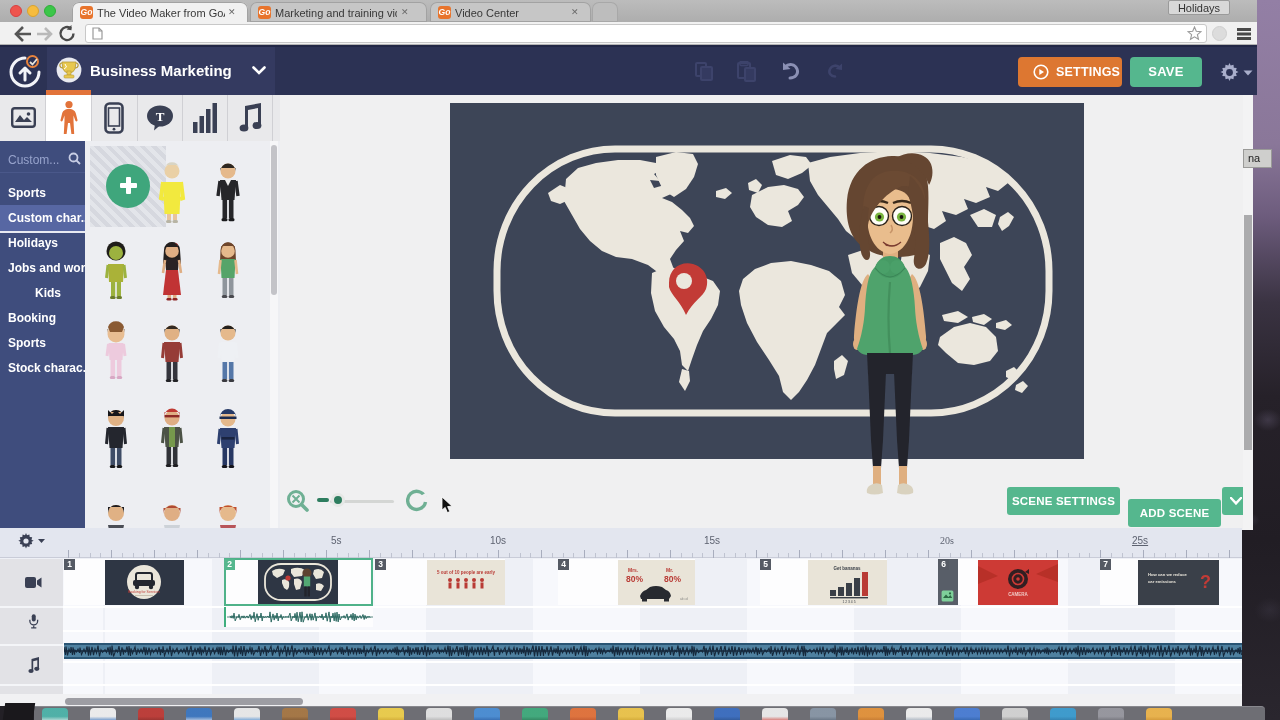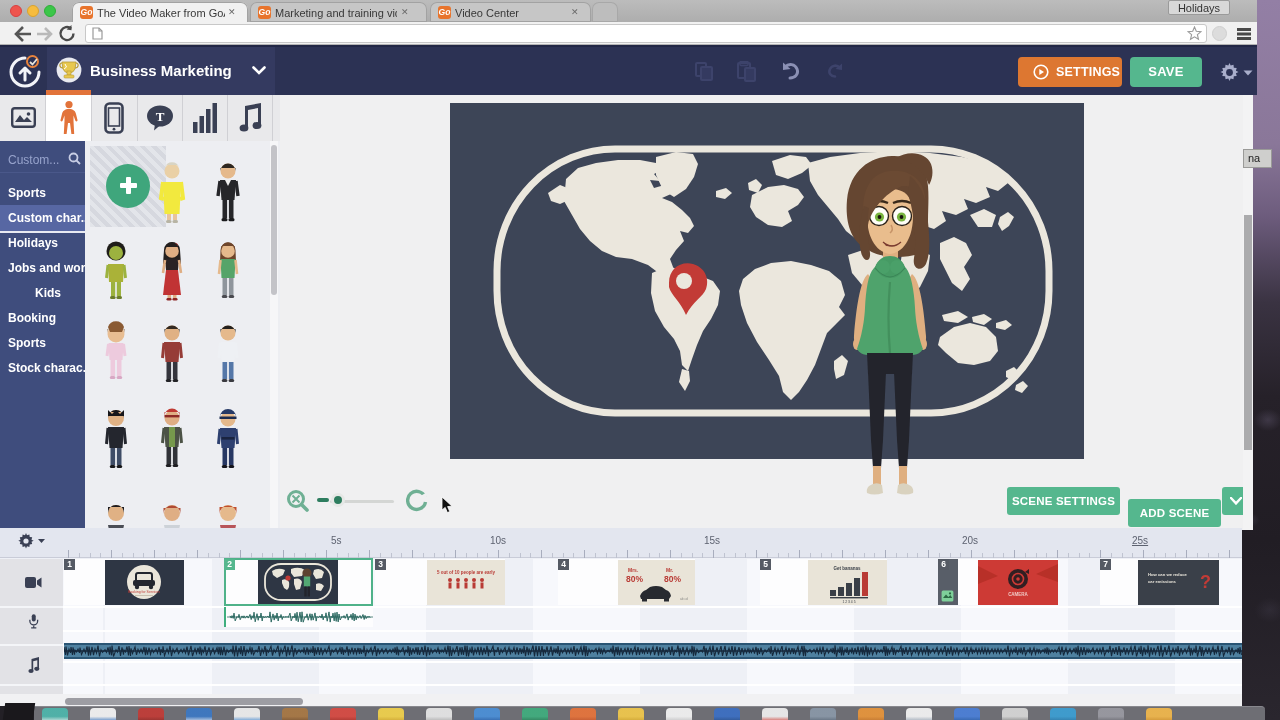--- a/index.html
+++ b/index.html
@@ -510,21 +510,21 @@
   <div class="abs" id="ruler" style="left:0;top:528px;width:1242px;height:30px;background:#e3e6ef;border-bottom:1px solid #c9ccd8;"></div>
   <svg class="abs" style="left:18px;top:533px;" width="28" height="16" viewBox="0 0 28 16">
     <path fill="#3a4054" d="M8 0 l1 2.2 2.4-.7 .3 2.5 2.5 .3 -.7 2.4 2.2 1 -2.2 1 .7 2.4 -2.5 .3 -.3 2.5 -2.4 -.7 -1 2.2 -1 -2.2 -2.4 .7 -.3 -2.5 -2.5 -.3 .7 -2.4 -2.2 -1 2.2 -1 -.7 -2.4 2.5 -.3 .3 -2.5 2.4 .7 Z"></path>
     <circle cx="8" cy="8" r="2.6" fill="#e3e6ef"></circle>
     <path d="M20 6 L23.5 10 L27 6 Z" fill="#3a4054"></path>
   </svg>
 
   <div class="abs ticklab" style="left:288px;top:535px;margin-left:43px;">5s</div>
   <div class="abs ticklab" style="left:490px;top:535px;">10s</div>
   <div class="abs ticklab" style="left:704px;top:535px;">15s</div>
-  <div class="abs ticklab" style="left:962px;top:535px;">20s</div>
+  <div class="abs ticklab" style="left:940px;top:535px;font-family:Liberation Serif, serif;">20s</div>
   <div class="abs ticklab" style="left:1132px;top:535px;text-decoration:underline;">25s</div>
   <div class="abs" style="left:68.0px;top:550px;width:1px;height:8px;background:#a8adbd;"></div>
   <div class="abs" style="left:78.8px;top:553px;width:1px;height:5px;background:#bfc3d0;"></div>
   <div class="abs" style="left:89.5px;top:553px;width:1px;height:5px;background:#bfc3d0;"></div>
   <div class="abs" style="left:100.2px;top:553px;width:1px;height:5px;background:#bfc3d0;"></div>
   <div class="abs" style="left:111.0px;top:550px;width:1px;height:8px;background:#a8adbd;"></div>
   <div class="abs" style="left:121.8px;top:553px;width:1px;height:5px;background:#bfc3d0;"></div>
   <div class="abs" style="left:132.5px;top:553px;width:1px;height:5px;background:#bfc3d0;"></div>
   <div class="abs" style="left:143.2px;top:553px;width:1px;height:5px;background:#bfc3d0;"></div>
   <div class="abs" style="left:154.0px;top:550px;width:1px;height:8px;background:#a8adbd;"></div>

